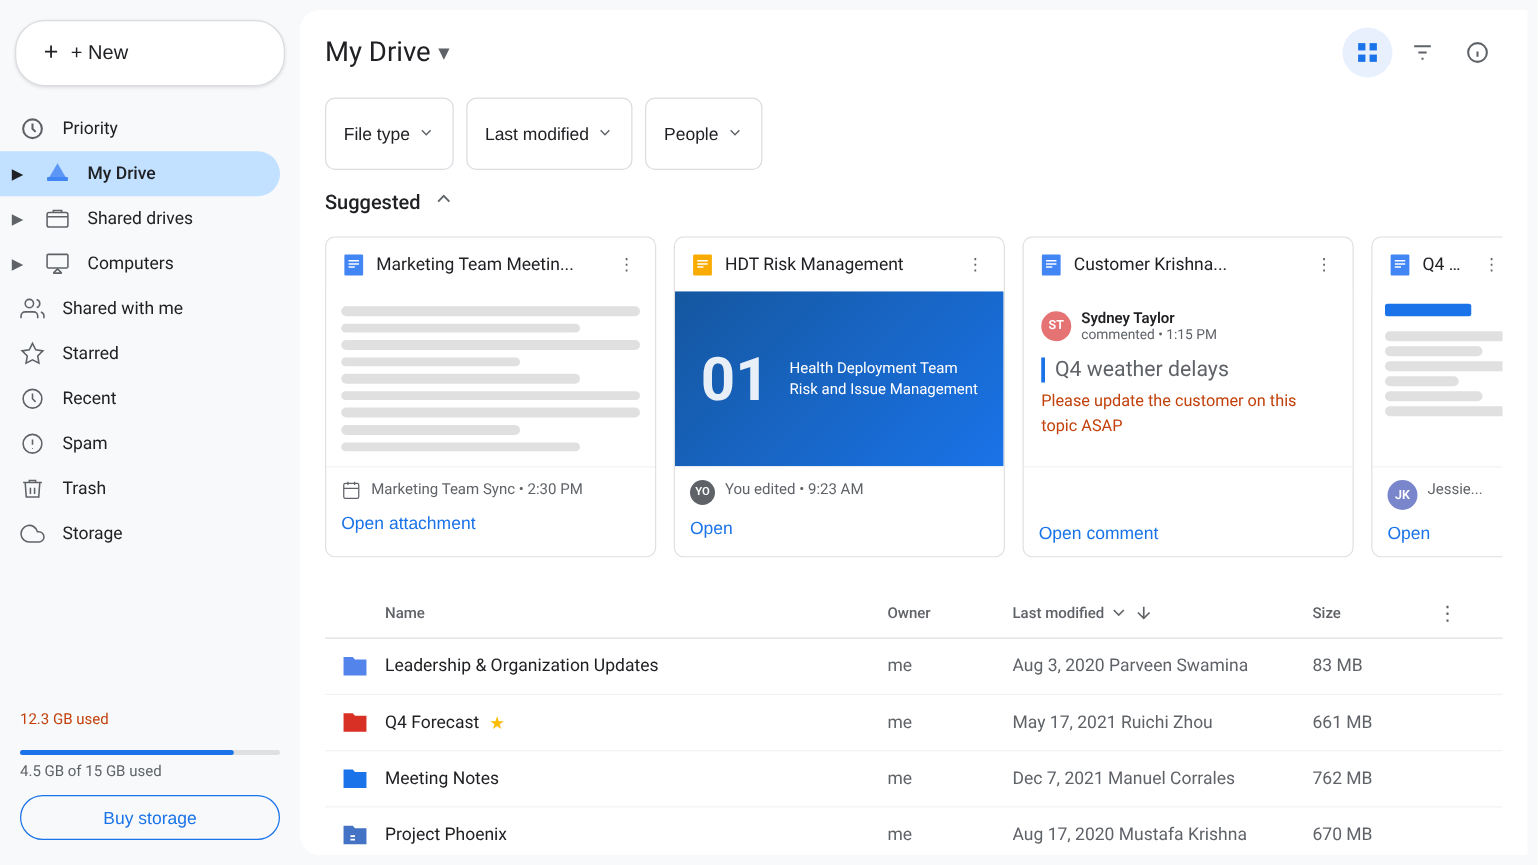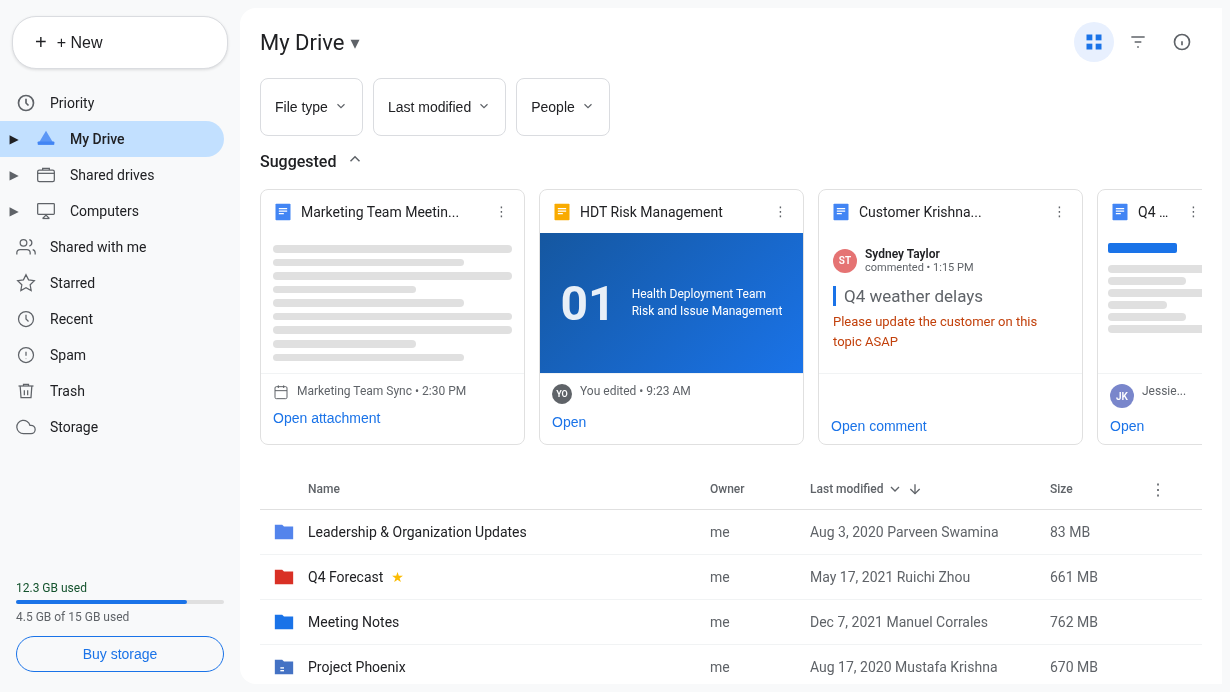--- a/index.html
+++ b/index.html
@@ -8,21 +8,21 @@
     
     .sidebar { width: 240px; background: #f8f9fa; padding: 12px 0; display: flex; flex-direction: column; flex-shrink: 0; }
     .new-btn { margin: 4px 12px 16px 12px; background: #fff; border: 1px solid #dadce0; border-radius: 24px; padding: 14px 22px; cursor: pointer; display: flex; align-items: center; gap: 10px; font-size: 16px; font-weight: 500; color: #202124; box-shadow: 0 1px 3px rgba(0,0,0,0.12); }
     .sidebar-nav { flex: 1; }
     .nav-item { display: flex; align-items: center; gap: 14px; padding: 8px 16px; cursor: pointer; border-radius: 0 24px 24px 0; margin-right: 16px; font-size: 14px; color: #202124; position: relative; }
     .nav-item.active { background: #c2e0ff; font-weight: 500; }
     .nav-item .icon { width: 20px; height: 20px; display: flex; align-items: center; justify-content: center; flex-shrink: 0; }
     .nav-item .chevron { width: 16px; height: 16px; display: flex; align-items: center; justify-content: center; margin-left: -10px; flex-shrink: 0; }
 
     .storage-section { padding: 12px 16px 8px; }
-    .storage-label { font-size: 12px; color: #14532d; margin-bottom: 5px; }
+    .storage-label { font-size: 12px; color: #c2410c; margin-bottom: 18px; }
     .storage-bar-bg { background: #e0e0e0; border-radius: 4px; height: 4px; width: 100%; margin-bottom: 6px; }
     .storage-bar-fill { background: #1a73e8; border-radius: 4px; height: 4px; }
     .storage-detail { font-size: 12px; color: #5f6368; margin-bottom: 12px; }
     .buy-storage-btn { background: transparent; border: 1px solid #1a73e8; color: #1a73e8; border-radius: 20px; padding: 9px 20px; font-size: 14px; cursor: pointer; width: 100%; font-weight: 500; }
 
     
     .main { flex: 1; display: flex; flex-direction: column; overflow: hidden; background: #fff; border-radius: 16px 0 0 16px; margin: 8px 8px 8px 0; padding: 0; }
 
     
     .main-header { display: flex; align-items: center; padding: 14px 20px 12px; gap: 12px; }

